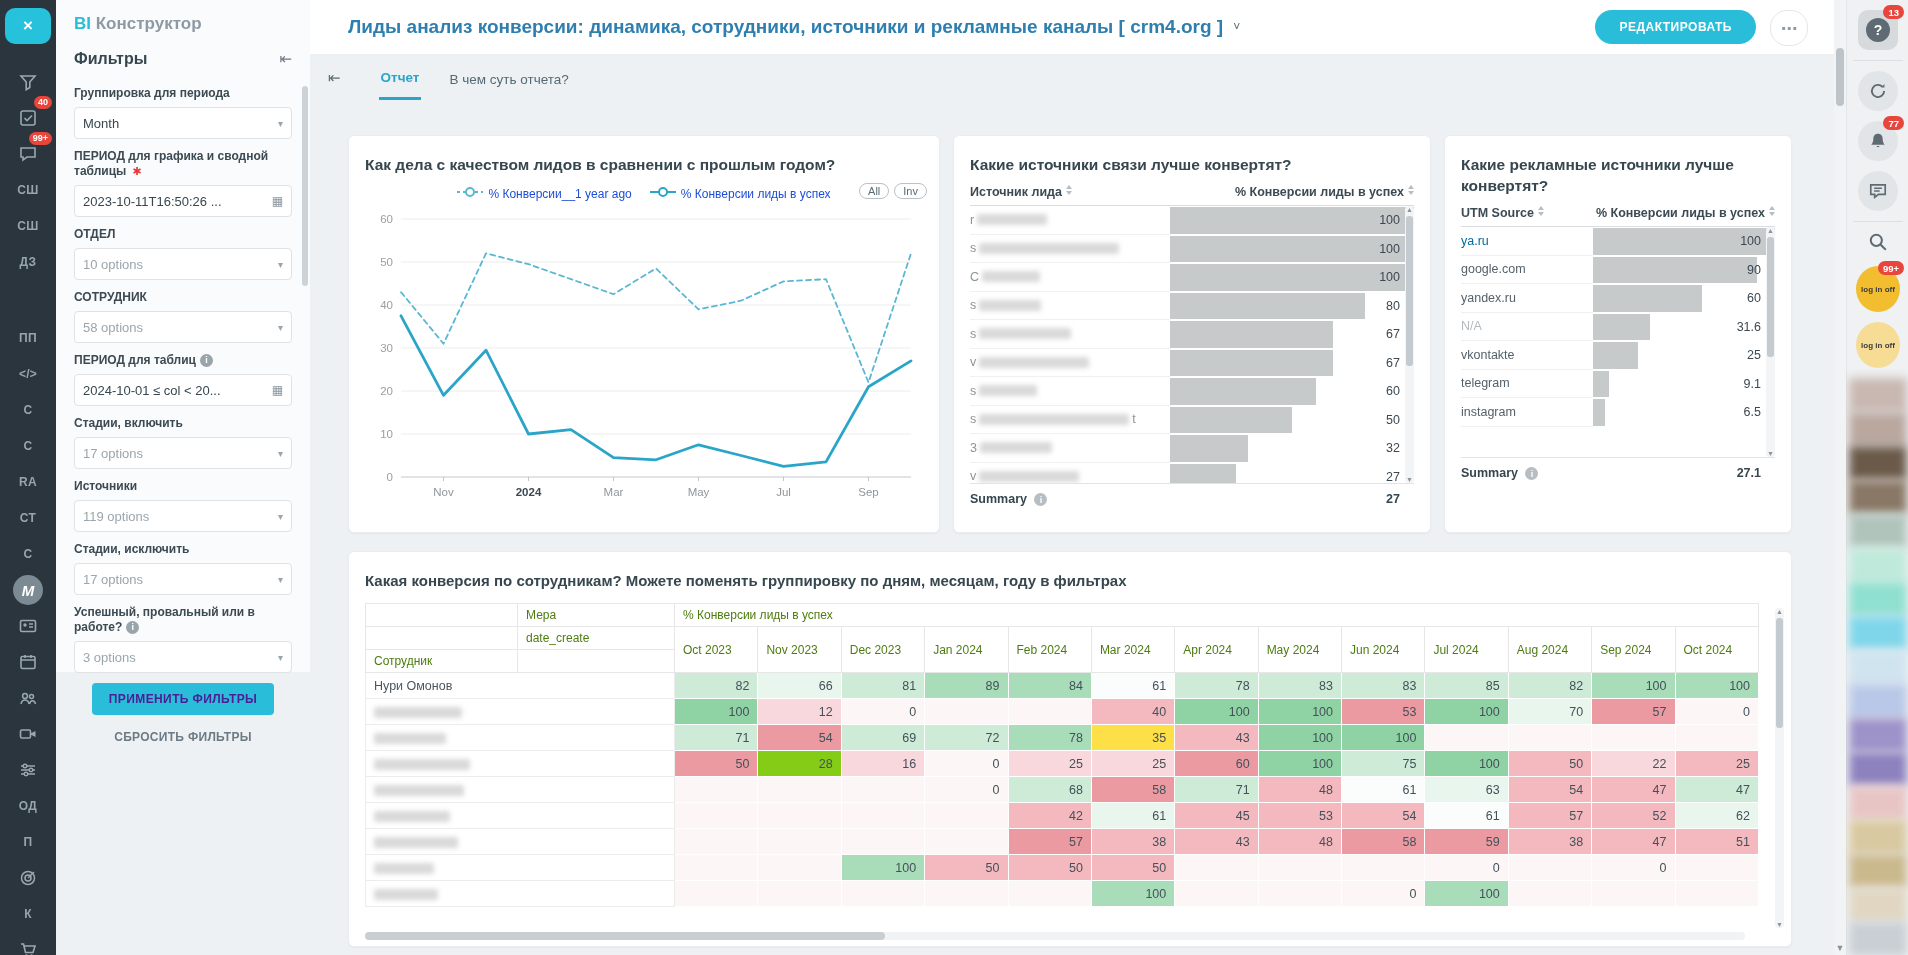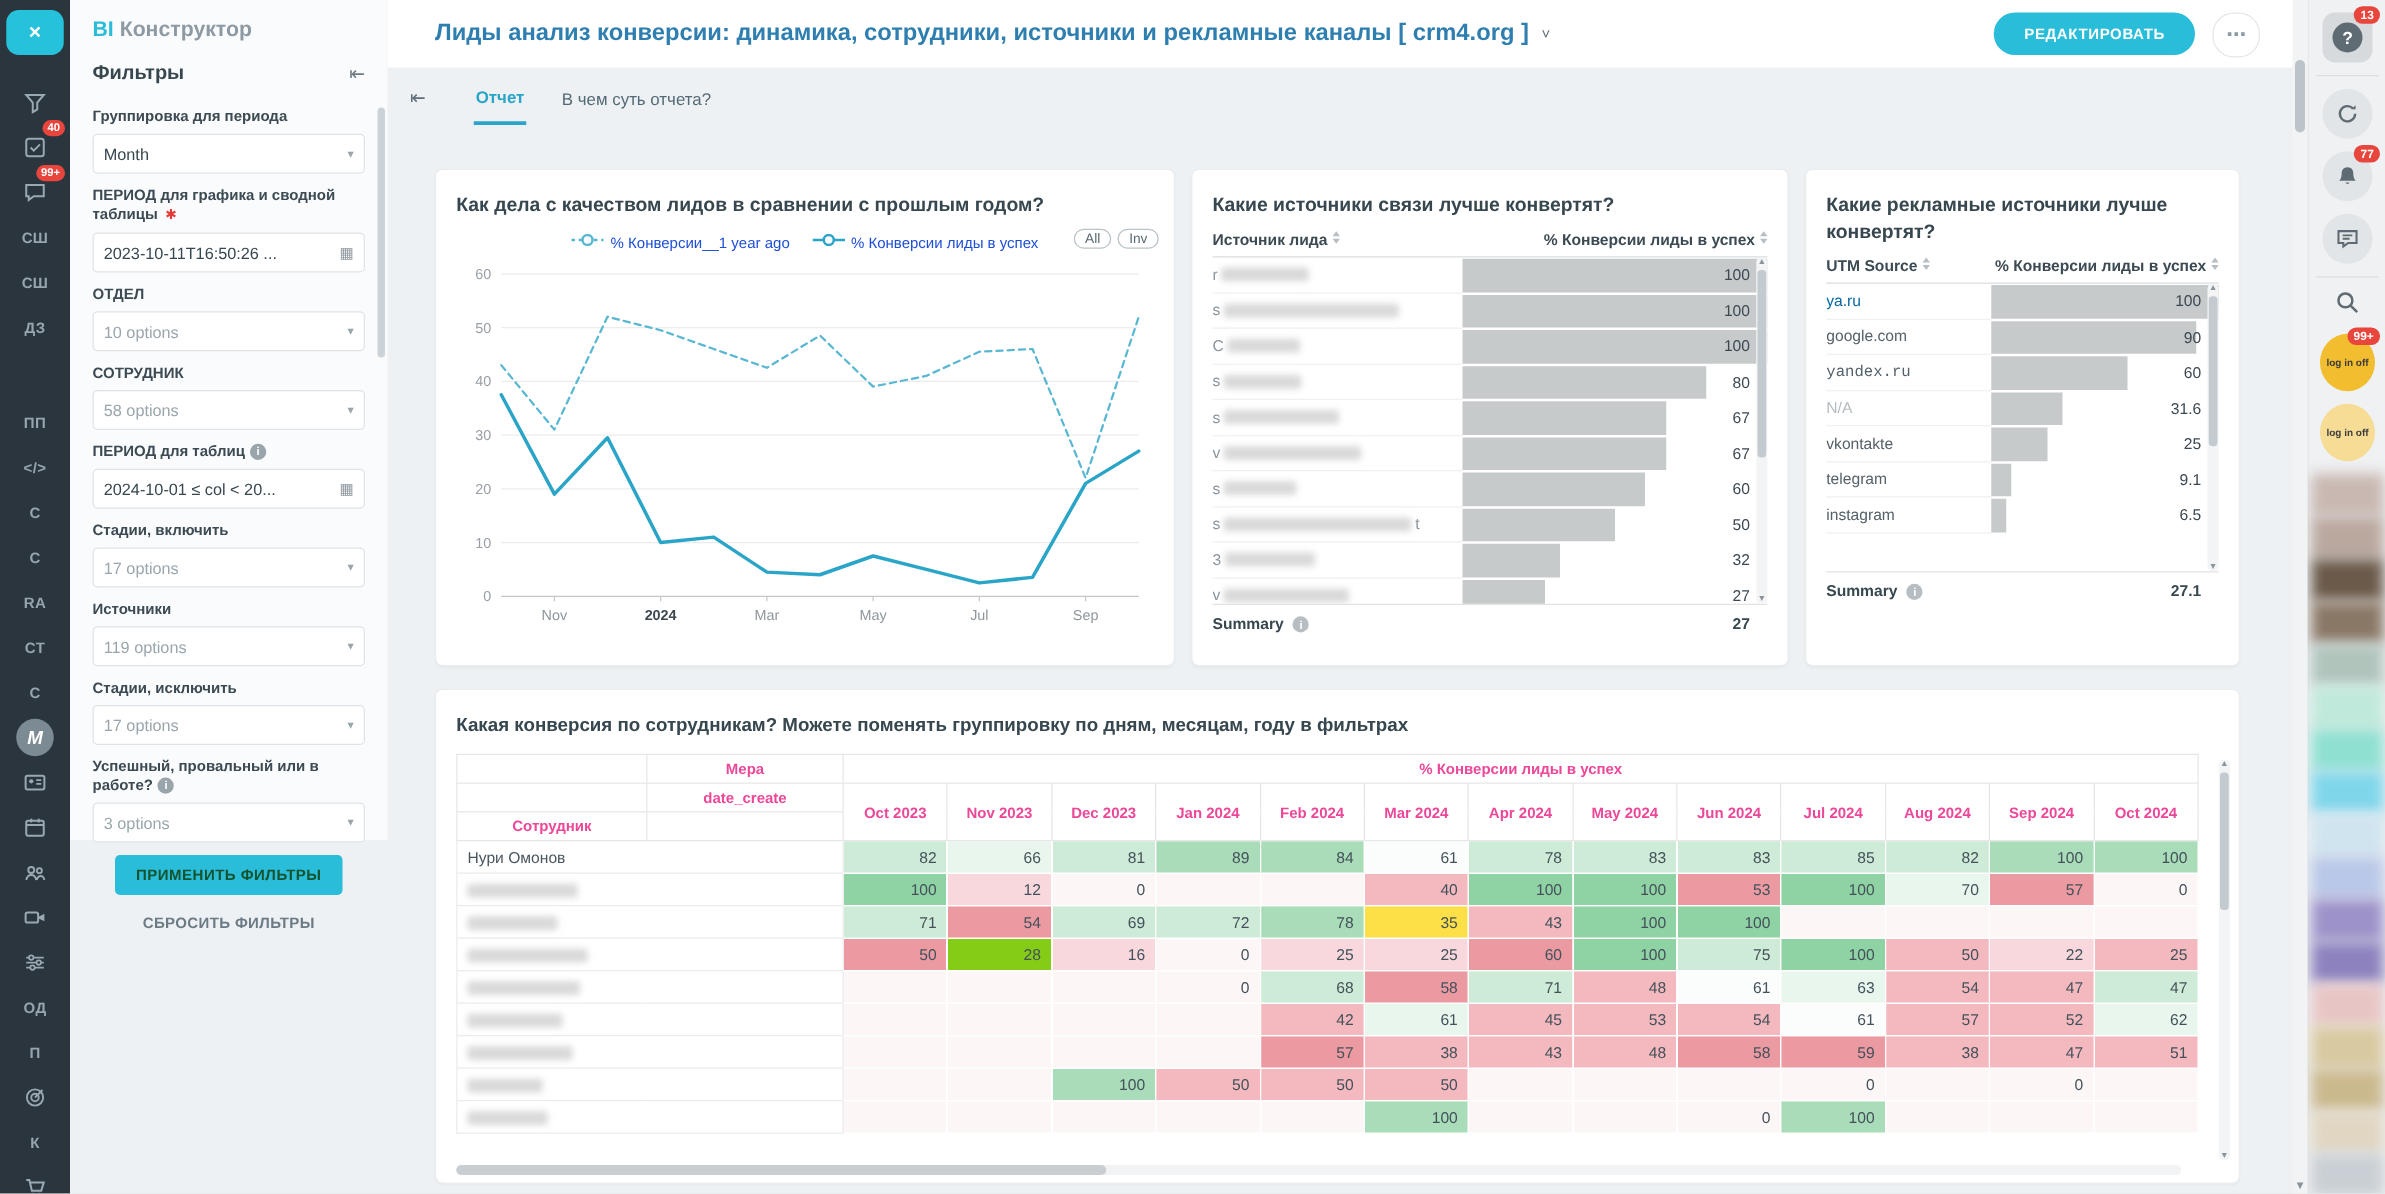--- a/index.html
+++ b/index.html
@@ -27,21 +27,21 @@
   .f-label{font-size:12px;font-weight:bold;color:#3c4a53;line-height:15px;margin:8px 0 6px 0;position:relative;padding-right:14px;}
   .f-req{color:#e53935;font-size:11px;margin-left:6px;}
   .info-ic{display:inline-flex;width:13px;height:13px;border-radius:50%;background:#9aa4ab;color:#fff;font-size:9px;
     align-items:center;justify-content:center;font-weight:bold;vertical-align:middle;margin-left:4px;}
   .f-input{height:30px;background:#fff;border:1px solid #dfe3e6;border-radius:4px;display:flex;align-items:center;
     padding:0 8px;font-size:13px;color:#37474f;justify-content:space-between;cursor:pointer;}
   .f-input .ph{color:#9aa6ad;}
   .chev{color:#9aa6ad;font-size:10px;}
   .cal{color:#8d979e;font-size:12px;}
   .apply-btn{display:block;margin:0 auto 0 auto;width:182px;height:32px;background:#29bdda;border:none;border-radius:4px;
-    color:#14532d;font-size:12px;font-weight:bold;letter-spacing:.4px;cursor:pointer;}
+    color:#4c1d95;font-size:12px;font-weight:bold;letter-spacing:.4px;cursor:pointer;}
   .reset-btn{display:block;margin:14px auto 0 auto;background:none;border:none;color:#6b7a84;font-size:12px;font-weight:bold;
     letter-spacing:.3px;cursor:pointer;}
   .fscroll{position:absolute;right:2px;top:86px;width:6px;height:200px;border-radius:3px;background:#ccd3d8;}
   
   #main{position:absolute;left:310px;top:0;width:1538px;height:955px;}
   #topbar{position:absolute;left:0;top:0;width:100%;height:54px;background:#fff;display:flex;align-items:center;}
   .page-title{margin-left:38px;font-size:19px;font-weight:bold;color:#2e7fb0;white-space:nowrap;}
   .title-caret{color:#5a6a74;font-size:12px;margin-left:10px;cursor:pointer;}
   .edit-btn{position:absolute;right:92px;top:10px;height:34px;padding:0 24px;border:none;border-radius:17px;background:#29bdda;
     color:#fff;font-size:12px;font-weight:bold;letter-spacing:.5px;cursor:pointer;}
@@ -82,21 +82,21 @@
   .vscroll .thumb{position:absolute;left:1px;width:7px;border-radius:3px;background:#c3cad0;}
   .vscroll .arr{position:absolute;left:0;width:9px;text-align:center;font-size:7px;color:#8b949b;}
   .sorticon{display:inline-block;margin-left:4px;vertical-align:1px;}
   .sorticon i{display:block;width:0;height:0;border-left:3.5px solid transparent;border-right:3.5px solid transparent;}
   .sorticon .up{border-bottom:4px solid #b6bec4;margin-bottom:2px;}
   .sorticon .dn{border-top:4px solid #b6bec4;}
   
   #pivot-wrap{margin:12px 16px 0 16px;width:1394px;}
   table.pivot{border-collapse:collapse;table-layout:fixed;width:100%;}
   .pivot th,.pivot td{border:1px solid #e7e7e7;font-weight:normal;overflow:hidden;white-space:nowrap;}
-  .pivot th{font-size:12px;color:#ec4899;text-align:center;padding:4px 8px;background:#fff;font-weight:bold;}
+  .pivot th{font-size:12px;color:#4d7c0f;text-align:left;padding:4px 8px;background:#fff;}
   .pivot td.val{font-size:12.5px;color:#44515a;text-align:right;padding:4px 8px;height:17px;border:1px solid #fff;}
   .pivot td.emp{font-size:12.5px;color:#4a565f;padding:3px 8px;border:1px solid #ececec;}
   .pivot .colw0{width:135px;}.pivot .colw1{width:140px;}
   .hscroll{position:absolute;left:16px;bottom:6px;width:1380px;height:8px;background:#f2f3f4;border-radius:4px;}
   .hscroll .thumb{position:absolute;left:0;top:0;height:8px;width:520px;border-radius:4px;background:#c9ced2;}
   
   #main-scroll{position:absolute;left:1834px;top:0;width:12px;height:955px;background:#f1f3f4;z-index:6;}
   #main-scroll .thumb{position:absolute;left:2px;top:48px;width:8px;height:58px;border-radius:4px;background:#bcc4c9;}
   #main-scroll .arr{position:absolute;left:0;bottom:2px;width:12px;text-align:center;color:#8b949b;font-size:9px;}
   
@@ -497,21 +497,21 @@
             <div class="bt-row">
               <div class="src-name" style="flex: 0 0 42%;">
                 <span class="src-letter" style="color: rgb(85, 97, 106); font-size: 12.5px;">google.com</span>
               </div>
               <div class="src-bar">
                 <div class="bar" style="width: 90%;"></div>
                 <span class="val">90</span>
               </div>
             </div>
             <div class="bt-row">
-              <div class="src-name" style="flex: 0 0 42%; font-family: Liberation Mono, monospace;">
+              <div class="src-name" style="flex: 0 0 42%;">
                 <span class="src-letter" style="color: rgb(85, 97, 106); font-size: 12.5px;">yandex.ru</span>
               </div>
               <div class="src-bar">
                 <div class="bar" style="width: 60%;"></div>
                 <span class="val">60</span>
               </div>
             </div>
             <div class="bt-row">
               <div class="src-name" style="flex: 0 0 42%;">
                 <span class="src-letter" style="color: rgb(179, 187, 192); font-size: 12.5px;">N/A</span>

